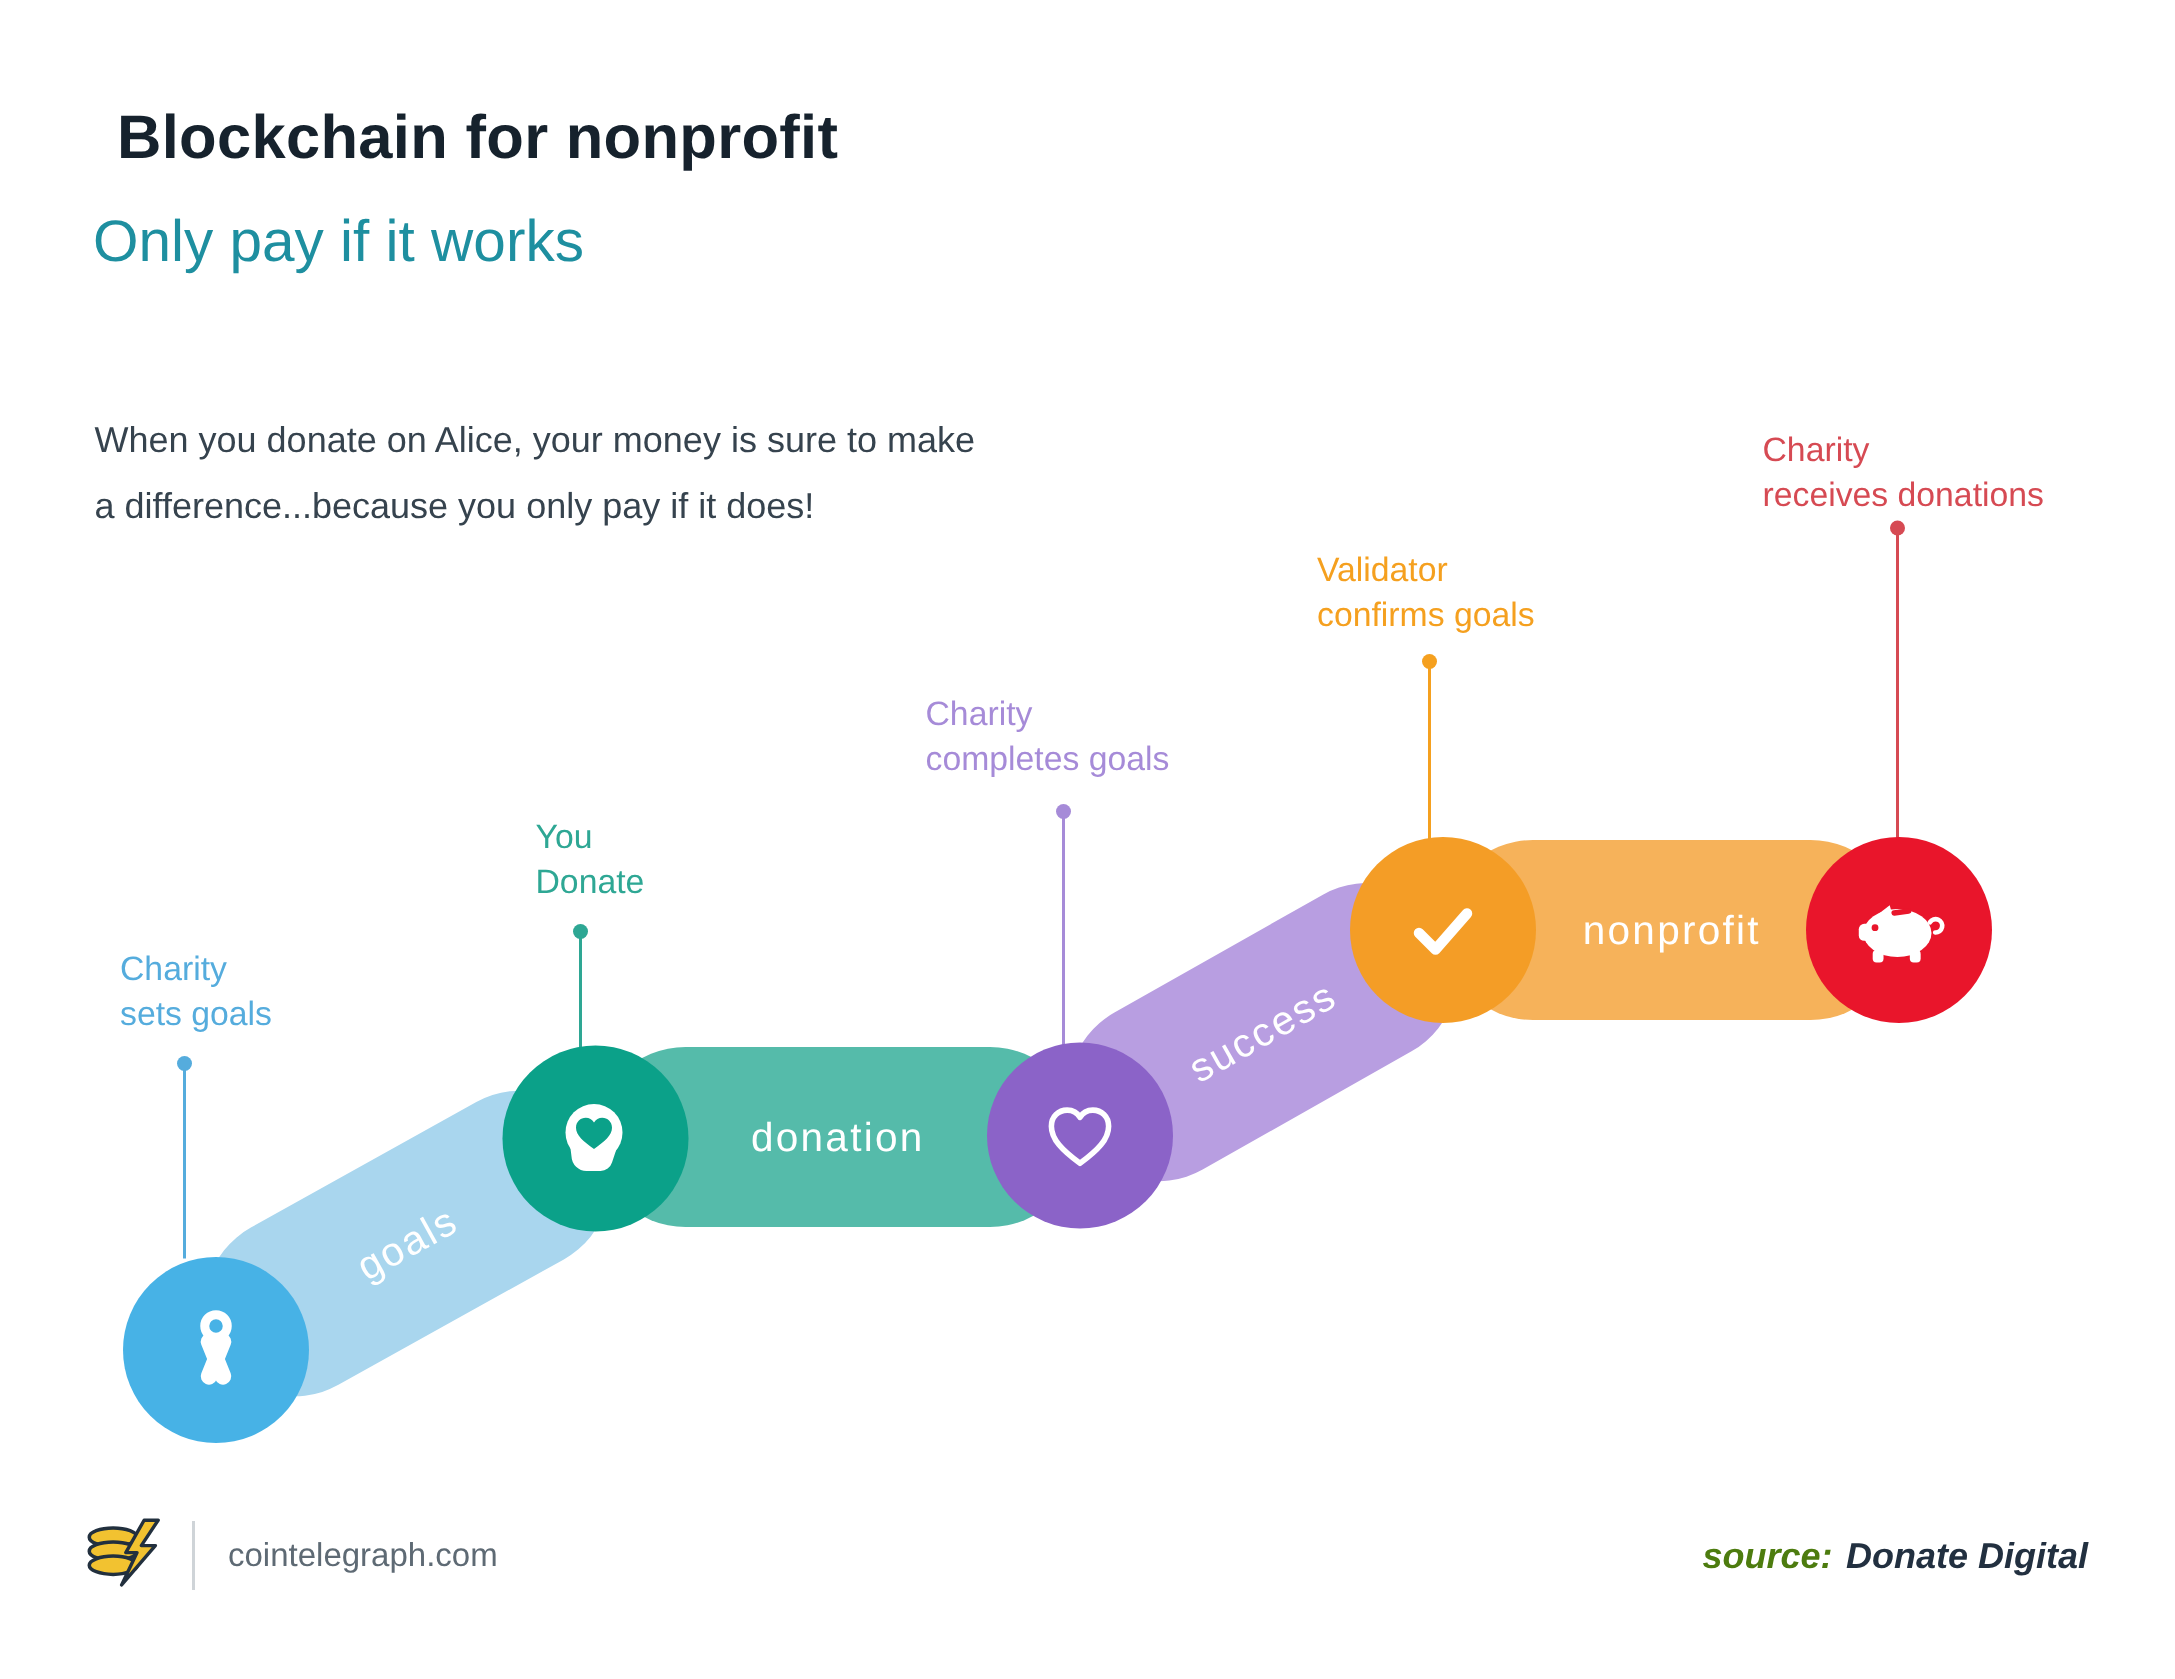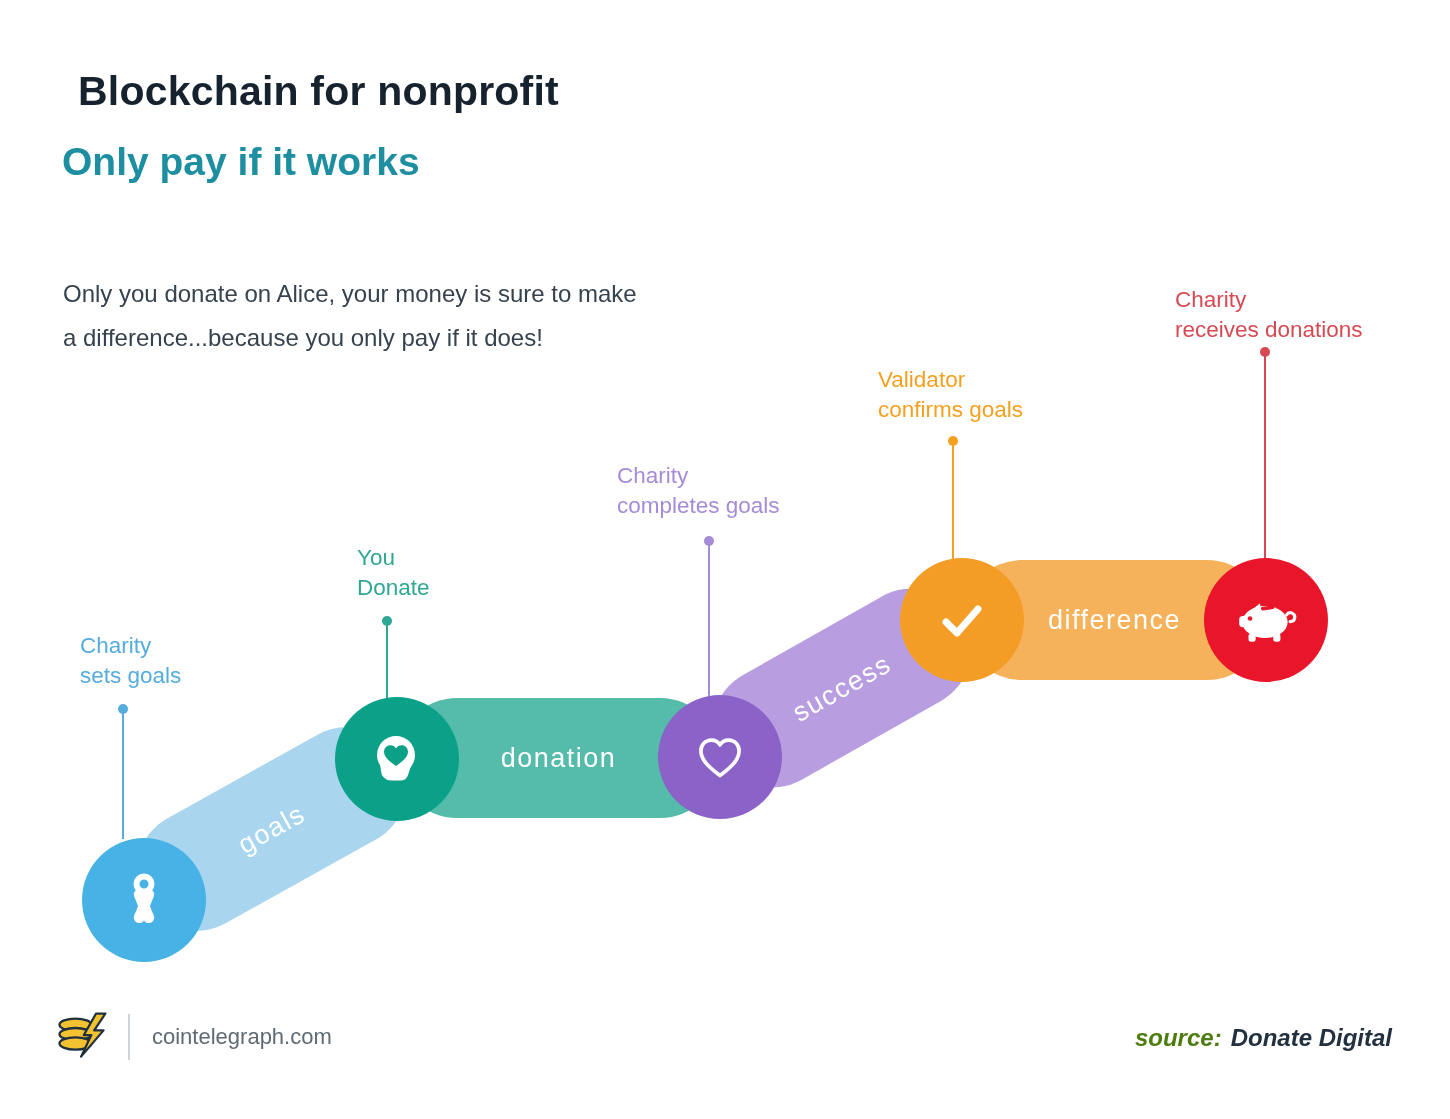--- a/index.html
+++ b/index.html
@@ -4,21 +4,21 @@
 <style>
   html,body { margin:0; padding:0; }
   body {
     width:1450px; height:1119px; position:relative; overflow:hidden;
     background:#ffffff;
     font-family:"Liberation Sans", sans-serif;
   }
 
   
   .title    { position:absolute; left:62px;  top:52px;  margin:16px; font-size:41px; font-weight:700; color:var(--title); letter-spacing:0.2px; }
-  .subtitle { position:absolute; left:62px;  top:140px; margin:0; font-size:39px; font-weight:700; color:var(--subtitle); }
+  .subtitle { position:absolute; left:62px;  top:140px; margin:0; font-size:39px; font-weight:400; color:var(--subtitle); }
   .desc     { position:absolute; left:63px;  top:272px; margin:0; font-size:24px; line-height:44px; color:var(--body-text); white-space:pre-line; }
 
   
   .band { position:absolute; height:120px; border-radius:60px; transform-origin:0 50%;
           display:flex; align-items:center; justify-content:center; z-index:1; }
   .band-label { color:#ffffff; font-size:27px; letter-spacing:1.5px; }
   .band-goals      { left:144px; top:840px; width:292px; transform:rotate(-29.1deg); background:var(--band-goals); }
   .band-donation   { left:397px; top:698px; width:323px; background:var(--band-donation); }
   .band-success    { left:720px; top:697px; width:280px; transform:rotate(-29.5deg); background:var(--band-success); }
   .band-validation { left:962px; top:560px; width:305px; background:var(--band-validation); }
@@ -64,40 +64,40 @@
   .footer-site    { position:absolute; left:152px; top:1024px; font-size:22px; color:#5e6a74; }
   .footer-source  { position:absolute; right:58px; top:1024px; font-size:24px; font-style:italic; color:#223040; }
   .footer-source .src-label { font-weight:700; color:#4d7c0f; margin-right:9px; }
   .footer-source .src-value { font-weight:700; }
 </style>
 </head>
 <body>
 
 <h1 class="title">Blockchain for nonprofit</h1>
 <h2 class="subtitle">Only pay if it works</h2>
-<p class="desc">Only you donate on Alice, your money is sure to make
+<p class="desc">When you donate on Alice, your money is sure to make
 a difference...because you only pay if it does!</p>
 
 <div class="line line-goals"></div>
 <div class="line line-donation"></div>
 <div class="line line-success"></div>
 <div class="line line-validation"></div>
 <div class="line line-receive"></div>
 
 <div class="band band-goals">
   <span class="band-label">goals</span>
 </div>
 <div class="band band-donation">
   <span class="band-label">donation</span>
 </div>
 <div class="band band-success">
   <span class="band-label">success</span>
 </div>
 <div class="band band-validation">
-  <span class="band-label">difference</span>
+  <span class="band-label">nonprofit</span>
 </div>
 
 <div class="circle circle-goals">
   <svg width="64" height="64" viewBox="0 0 64 64">
     <g fill="#ffffff">
       <rect x="26.5" y="20" width="11" height="36" rx="5.5" transform="rotate(22 32 38)"></rect>
       <rect x="26.5" y="20" width="11" height="36" rx="5.5" transform="rotate(-22 32 38)"></rect>
     </g>
     <circle cx="32" cy="16" r="7.5" fill="none" stroke="#ffffff" stroke-width="6"></circle>
   </svg>

